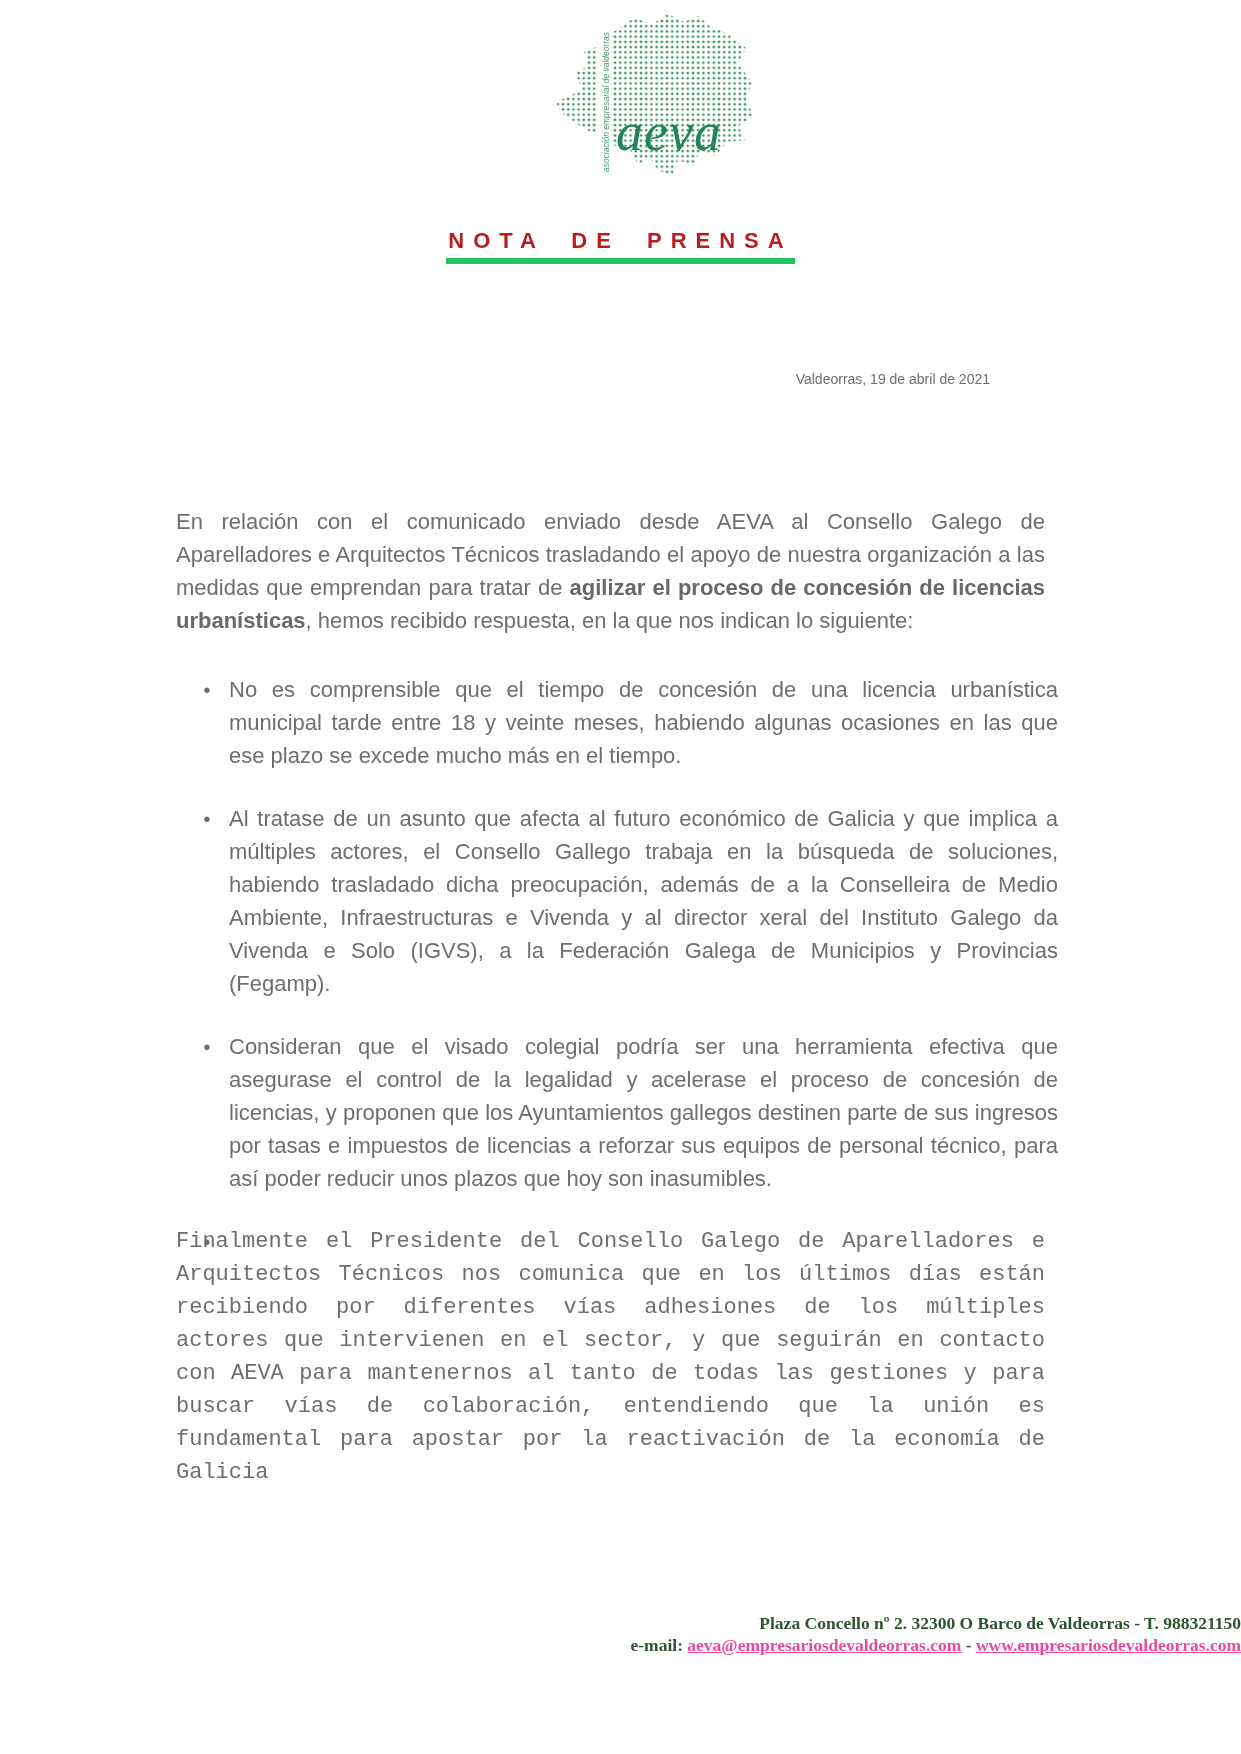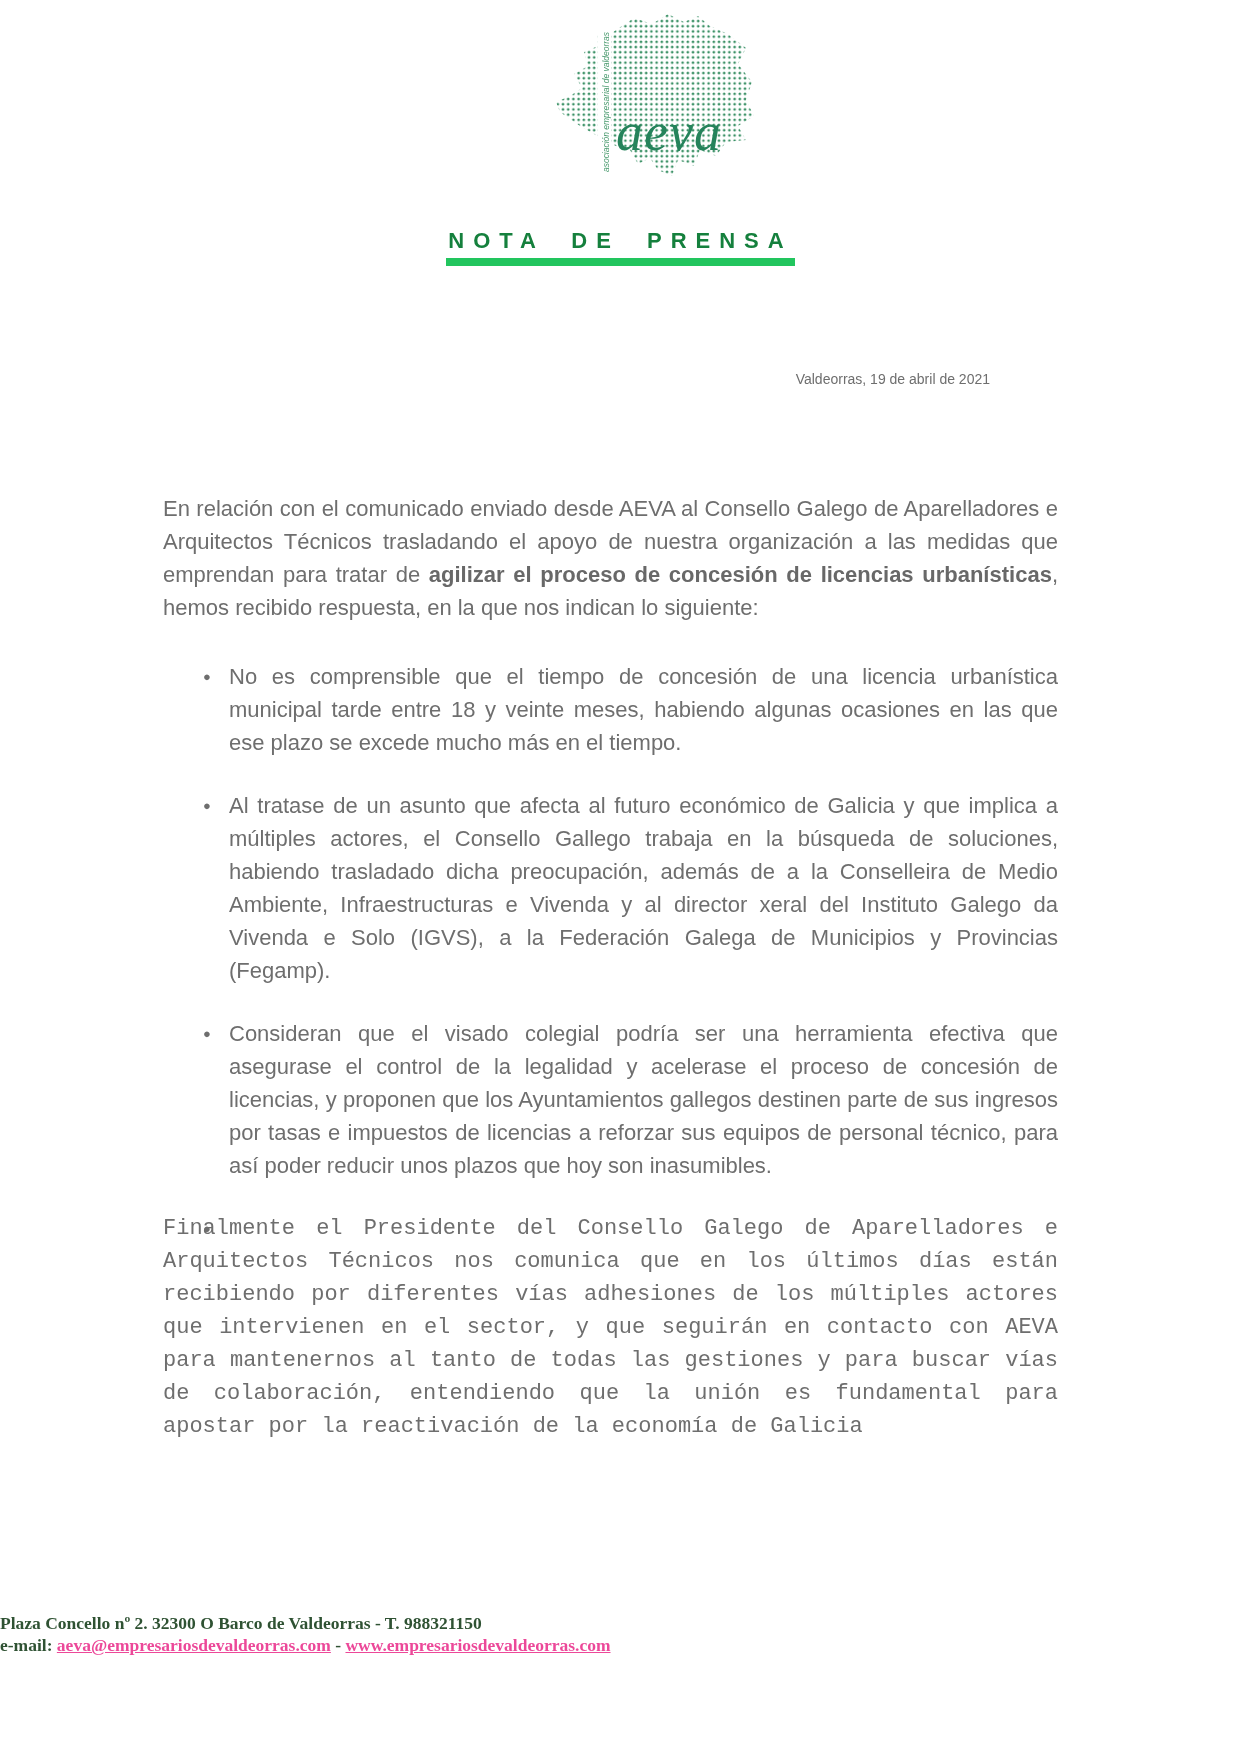--- a/index.html
+++ b/index.html
@@ -23,44 +23,44 @@
     font-family:"Liberation Sans",sans-serif;
     font-size:9.5px;
     fill:#4a9a6e;
   }
   
   .title-wrap{position:absolute;top:228px;left:0;width:100%;text-align:center;}
   .title{
     display:inline-block;
     font-size:22px;
     font-weight:bold;
-    color:#15803d;
+    color:#b91c1c;
     letter-spacing:9px;
     word-spacing:12px;
-    border-bottom:8px solid #22c55e;
+    border-bottom:6px solid #22c55e;
     padding:0 2px 4px 2px;
     white-space:nowrap;
   }
   
   .dateline{
     position:absolute;
     top:371px;right:251px;
     font-size:14px;
     color:#6e6e6e;
   }
   
   .content{
     position:absolute;
     left:163px;top:492px;width:895px;
     font-size:22px;
     line-height:33px;
     color:#6e6e6e;
     text-align:justify;
   }
-  .content p{margin:0;}
+  .content p{margin:13px;}
   .content strong{font-weight:bold;color:#686868;}
   ul.bullets{list-style:none;margin:36px 0 0 0;padding:0;}
   ul.bullets li{
     position:relative;
     padding-left:66px;
     margin:0 0 30px 0;
     text-align:justify;
   }
   ul.bullets li:last-child{margin-bottom:0;}
   .dot{
@@ -68,21 +68,21 @@
     left:40px;top:0;
     font-size:13px;
     line-height:33px;
     color:#6e6e6e;
   }
   .closing{margin-top:30px !important;font-family:Liberation Mono, monospace;}
   
   .footer{
     position:absolute;
     top:1612px;left:0;width:100%;
-    text-align:left;
+    text-align:right;
     font-family:"Liberation Serif",serif;
     font-weight:bold;
     font-size:17.5px;
     line-height:22px;
     color:#2f5233;
   }
   .footer a{color:#ec4899;text-decoration:underline;cursor:pointer;}
 </style>
 </head>
 <body>

